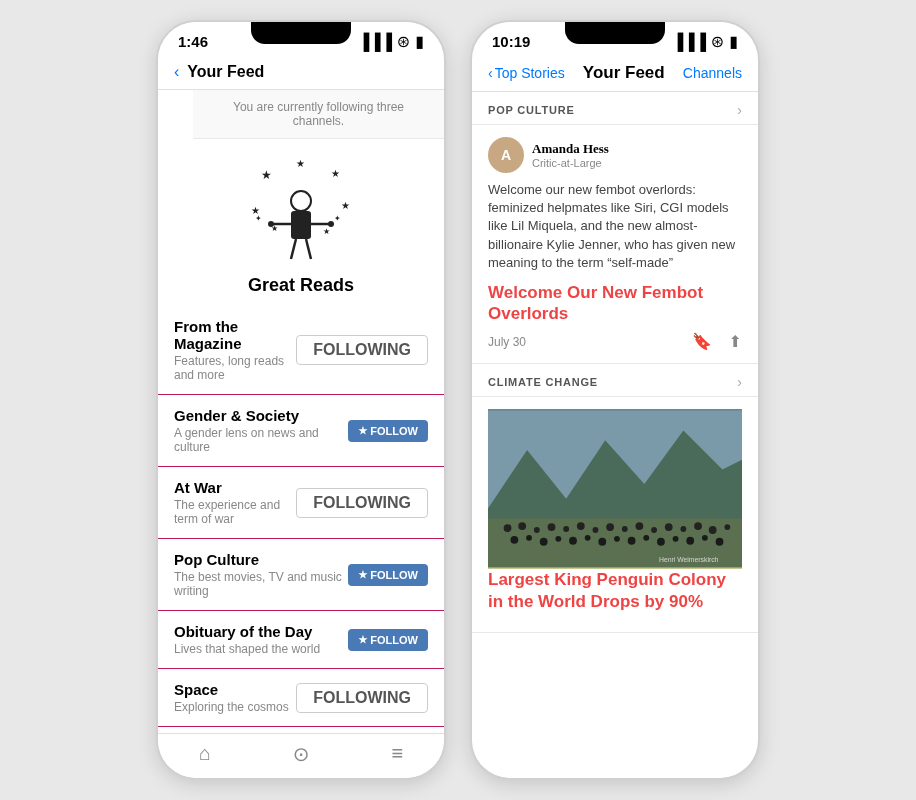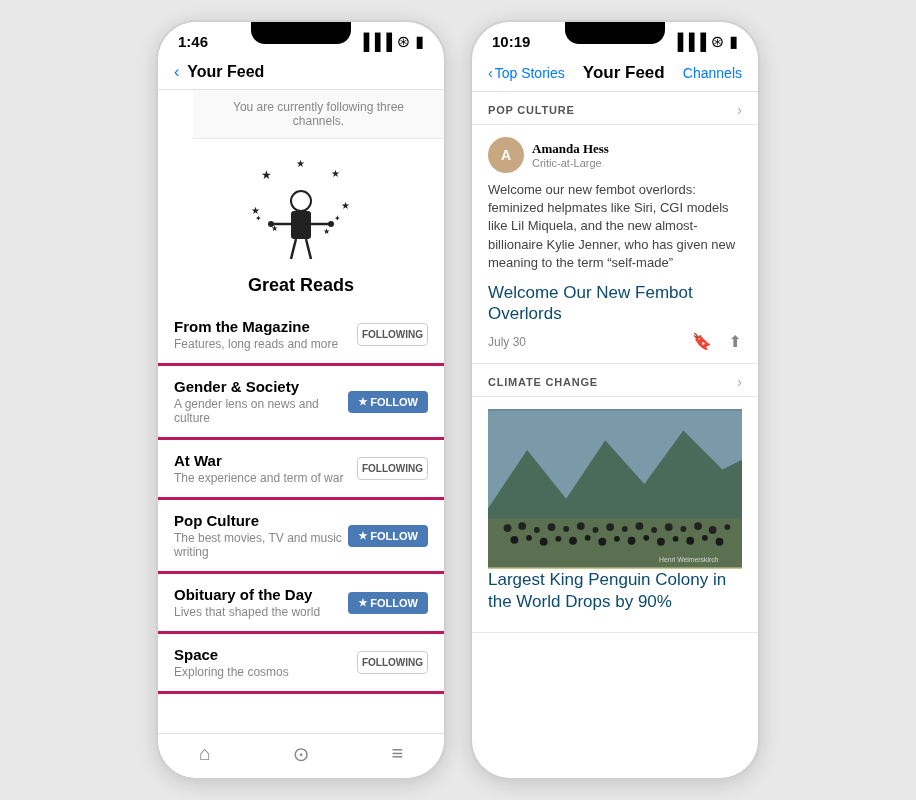--- a/index.html
+++ b/index.html
@@ -119,21 +119,21 @@
     }
     .channel-list {
       flex: 1;
       overflow-y: auto;
     }
     .channel-item {
       display: flex;
       align-items: center;
       justify-content: space-between;
       padding: 12px 16px;
-      border-bottom: 3px solid #be185d;
+      border-bottom: 1px solid #be185d;
     }
     .channel-info {
       flex: 1;
     }
     .channel-name {
       font-size: 15px;
       font-weight: 600;
       color: #000;
       margin-bottom: 2px;
     }
@@ -153,22 +153,22 @@
       display: flex;
       align-items: center;
       gap: 3px;
       white-space: nowrap;
     }
     .following-btn {
       background: #fff;
       color: #555;
       border: 1px solid #ccc;
       border-radius: 4px;
-      padding: 5px 4px;
-      font-size: 10px;
+      padding: 5px 16px;
+      font-size: 16px;
       font-weight: 600;
       cursor: pointer;
       white-space: nowrap;
     }
     .star-icon { font-size: 10px; }
 
     
     .tab-bar {
       border-top: 1px solid #e0e0e0;
       display: flex;
@@ -265,22 +265,22 @@
       color: #888;
     }
     .article-preview {
       font-size: 13px;
       color: #444;
       line-height: 1.4;
       margin-bottom: 10px;
     }
     .article-headline {
       font-size: 17px;
-      font-weight: 400;
-      color: #0c4a6e;
+      font-weight: 700;
+      color: #ef4444;
       line-height: 1.25;
       margin-bottom: 8px;
     }
     .article-meta {
       display: flex;
       align-items: center;
       justify-content: space-between;
     }
     .article-date {
       font-size: 12px;

